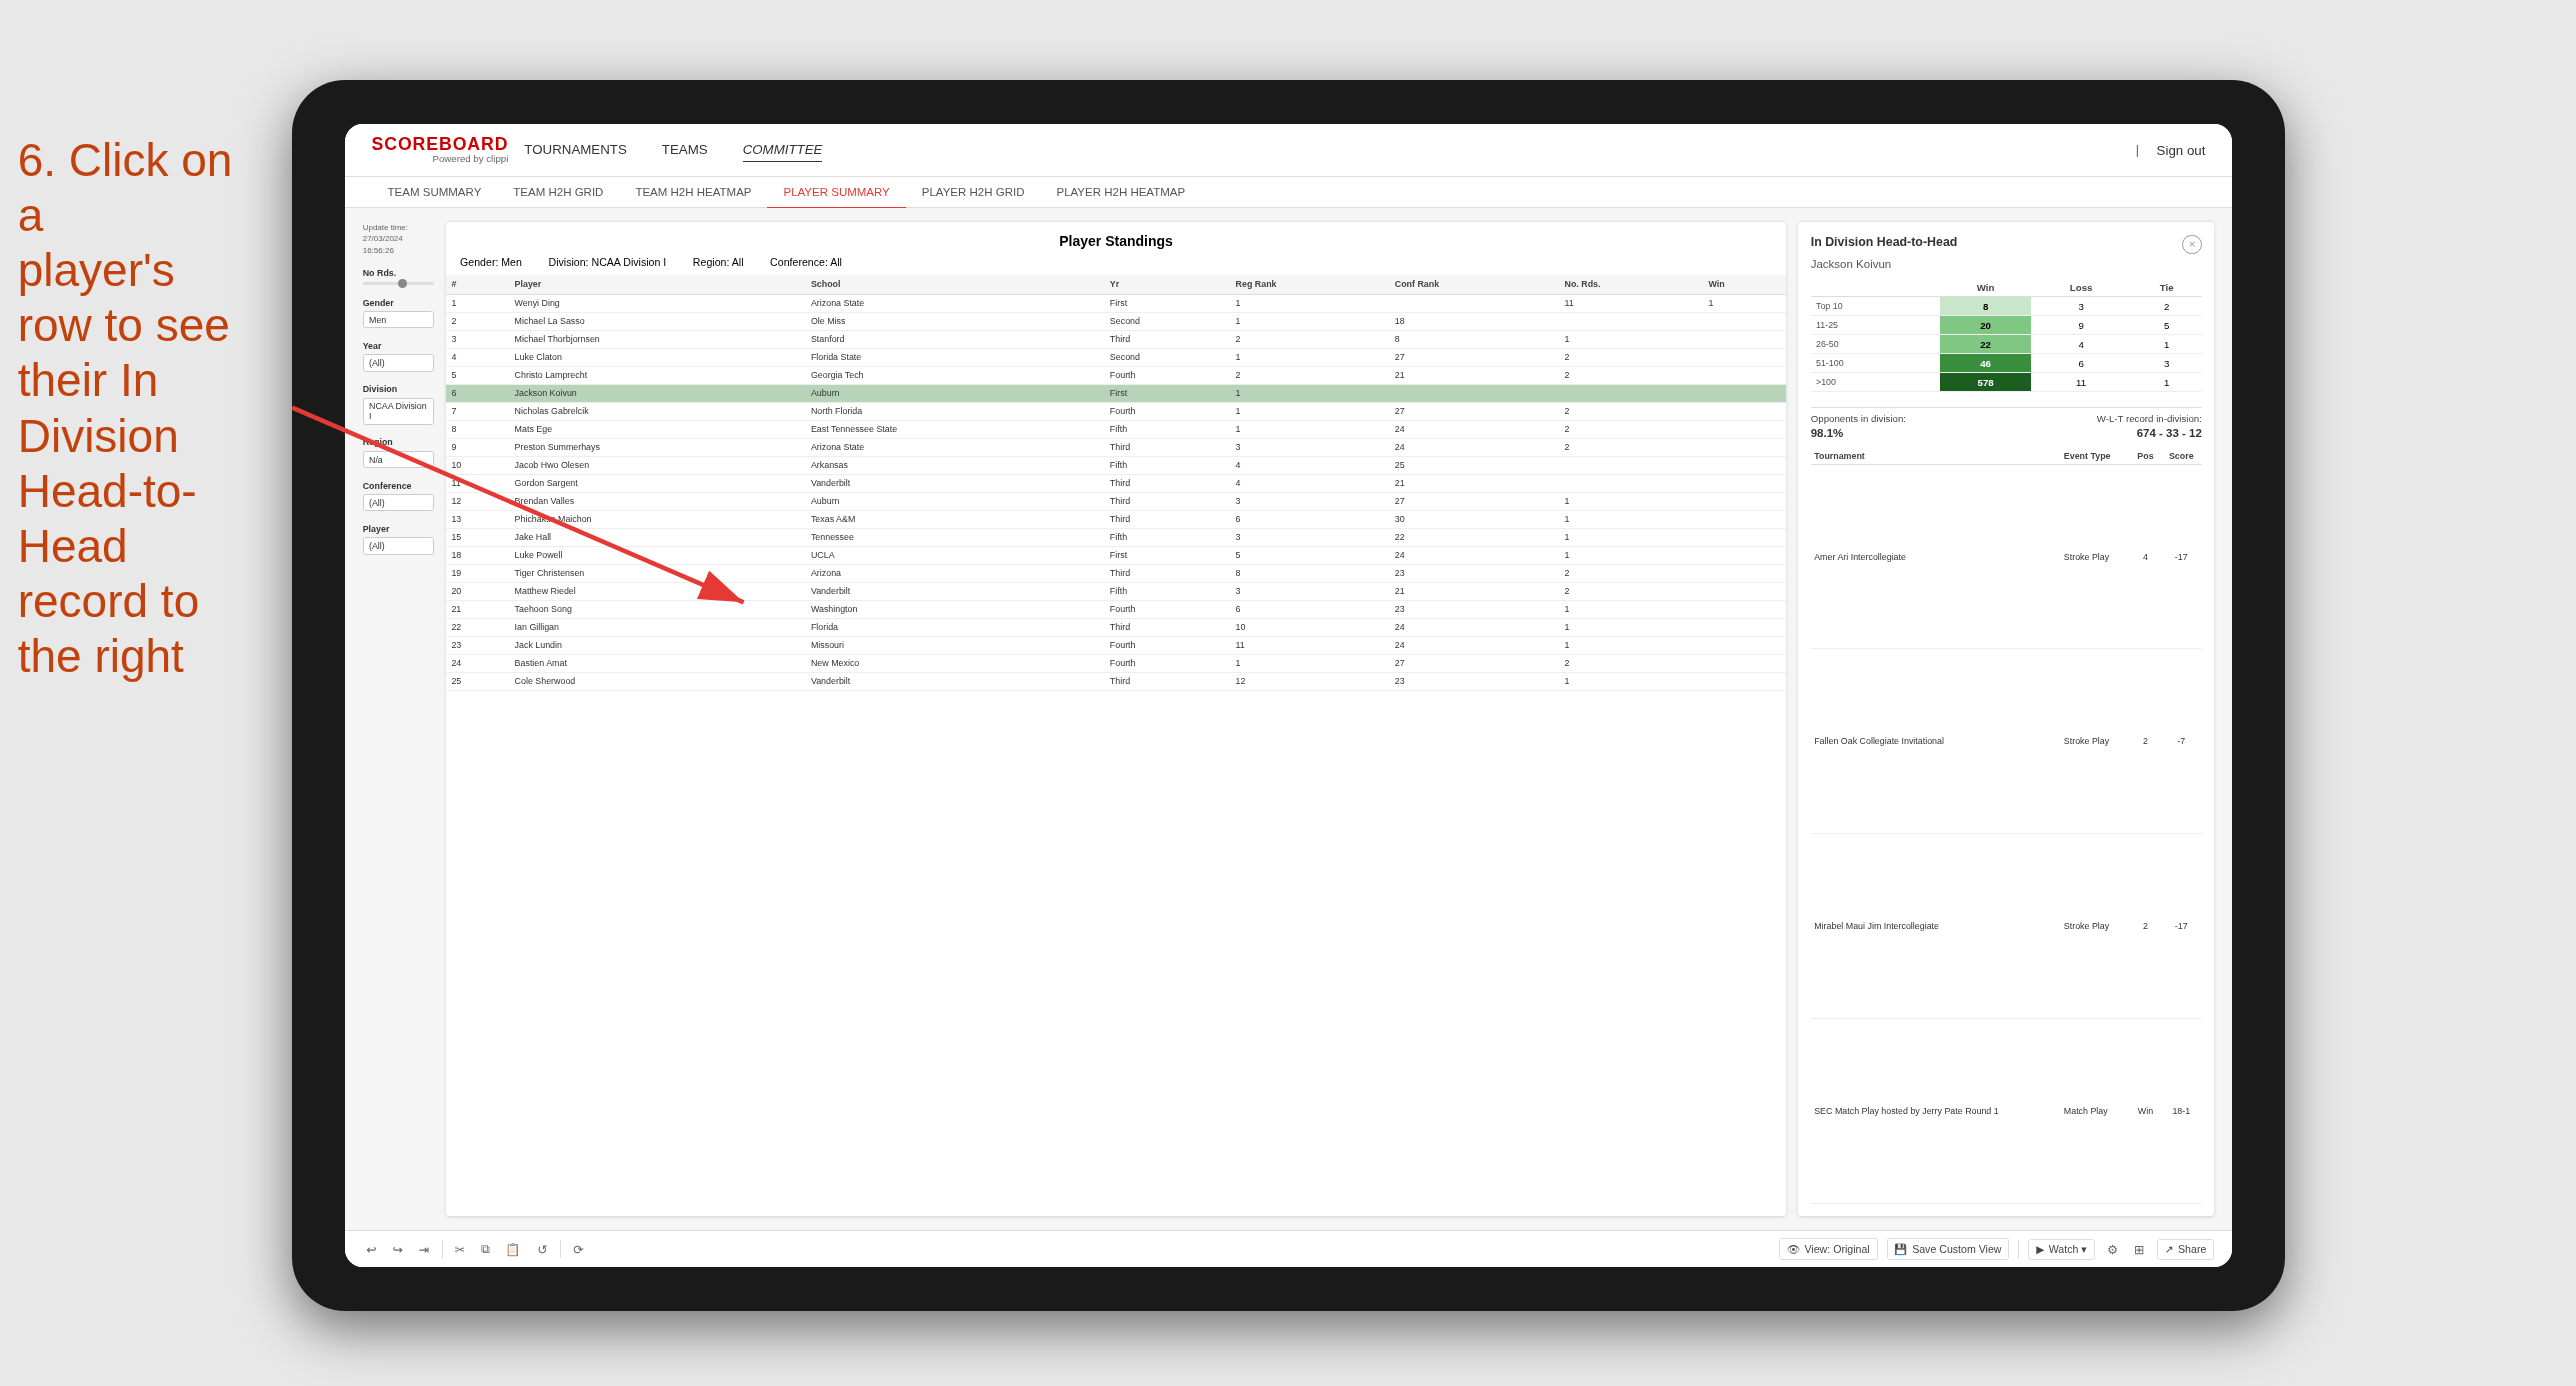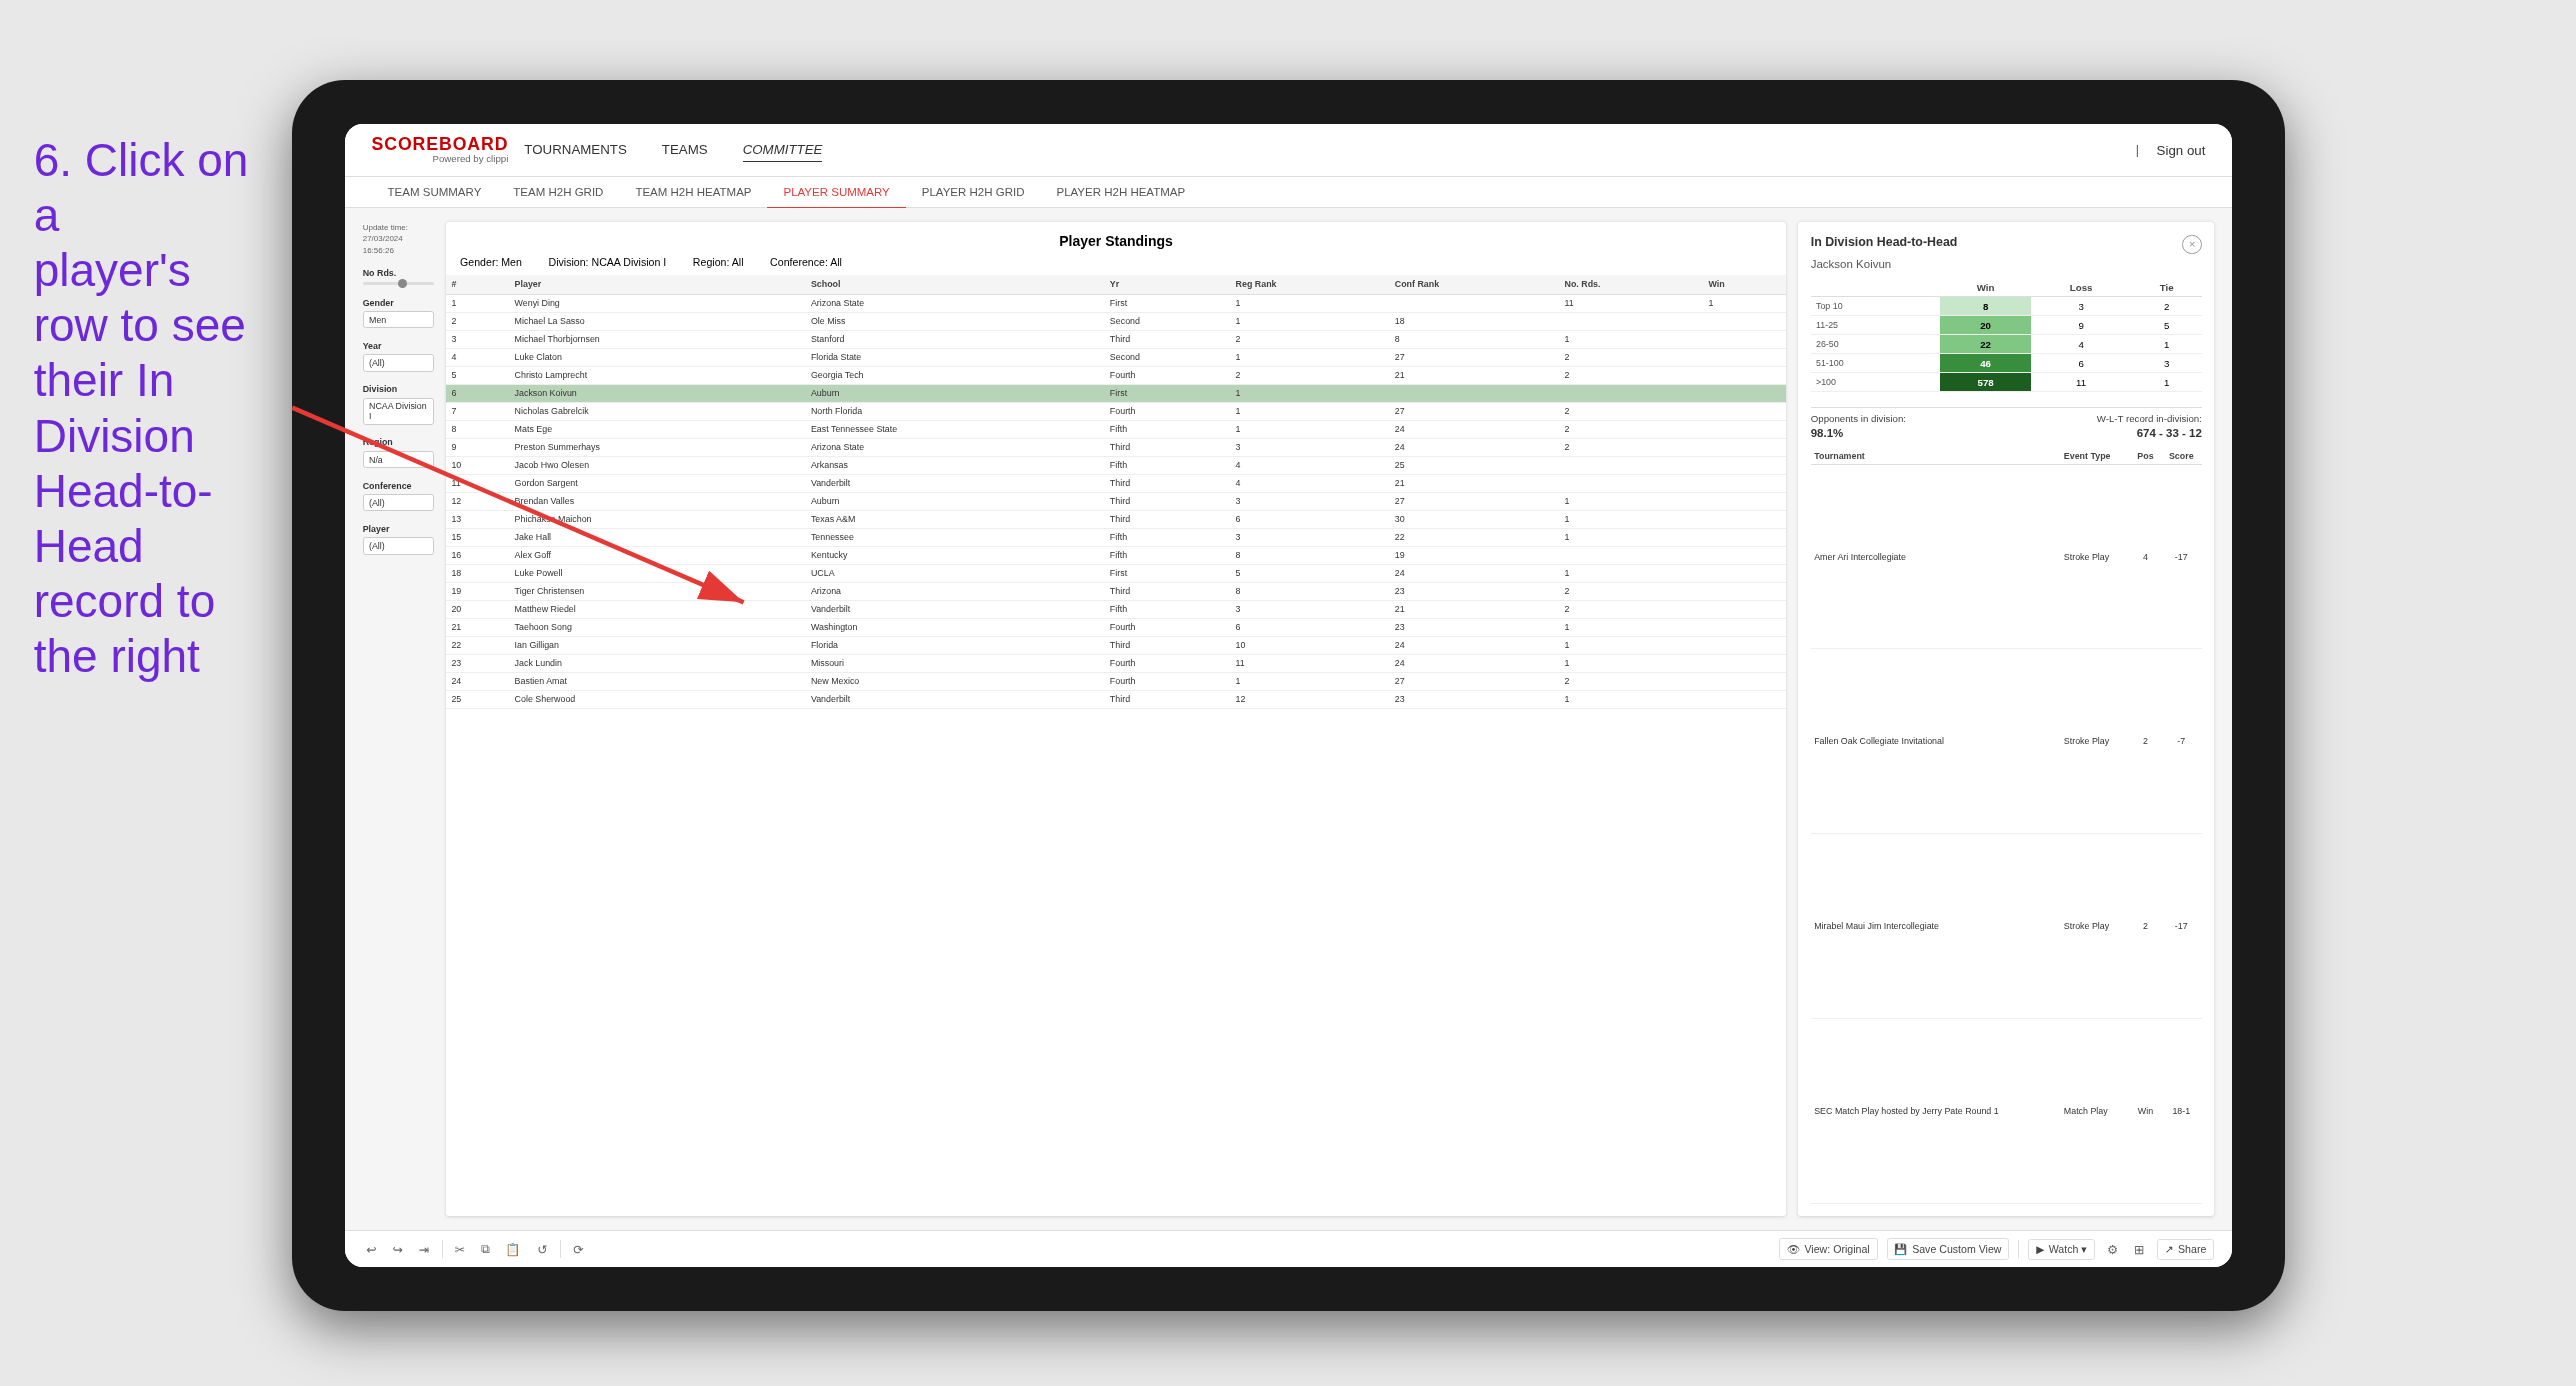--- a/index.html
+++ b/index.html
@@ -8,27 +8,27 @@
       font-family: Arial, sans-serif;
       width: 2576px;
       height: 1386px;
       overflow: hidden;
       position: relative;
     }
 
     
     .instruction-text {
       position: absolute;
-      left: 16px;
+      left: 0;
       top: 115px;
       width: 275px;
       font-size: 46px;
       font-weight: 400;
       line-height: 1.2;
-      color: #6d28d9;
+      color: #c2410c;
       padding: 17.7px;
     }
 
     
     .arrow-svg {
       position: absolute;
       left: 248px;
       top: 381px;
       width: 531px;
       height: 248px;
@@ -690,30 +690,20 @@
       <td></td>
     </tr>
                 <tr>
       <td>15</td>
       <td>Jake Hall</td>
       <td>Tennessee</td>
       <td>Fifth</td>
       <td>3</td>
       <td>22</td>
       <td>1</td>
-      <td></td>
-    </tr>
-                <tr>
-      <td>16</td>
-      <td>Alex Goff</td>
-      <td>Kentucky</td>
-      <td>Fifth</td>
-      <td>8</td>
-      <td>19</td>
-      <td></td>
       <td></td>
     </tr>
                 <tr>
       <td>18</td>
       <td>Luke Powell</td>
       <td>UCLA</td>
       <td>First</td>
       <td>5</td>
       <td>24</td>
       <td>1</td>

